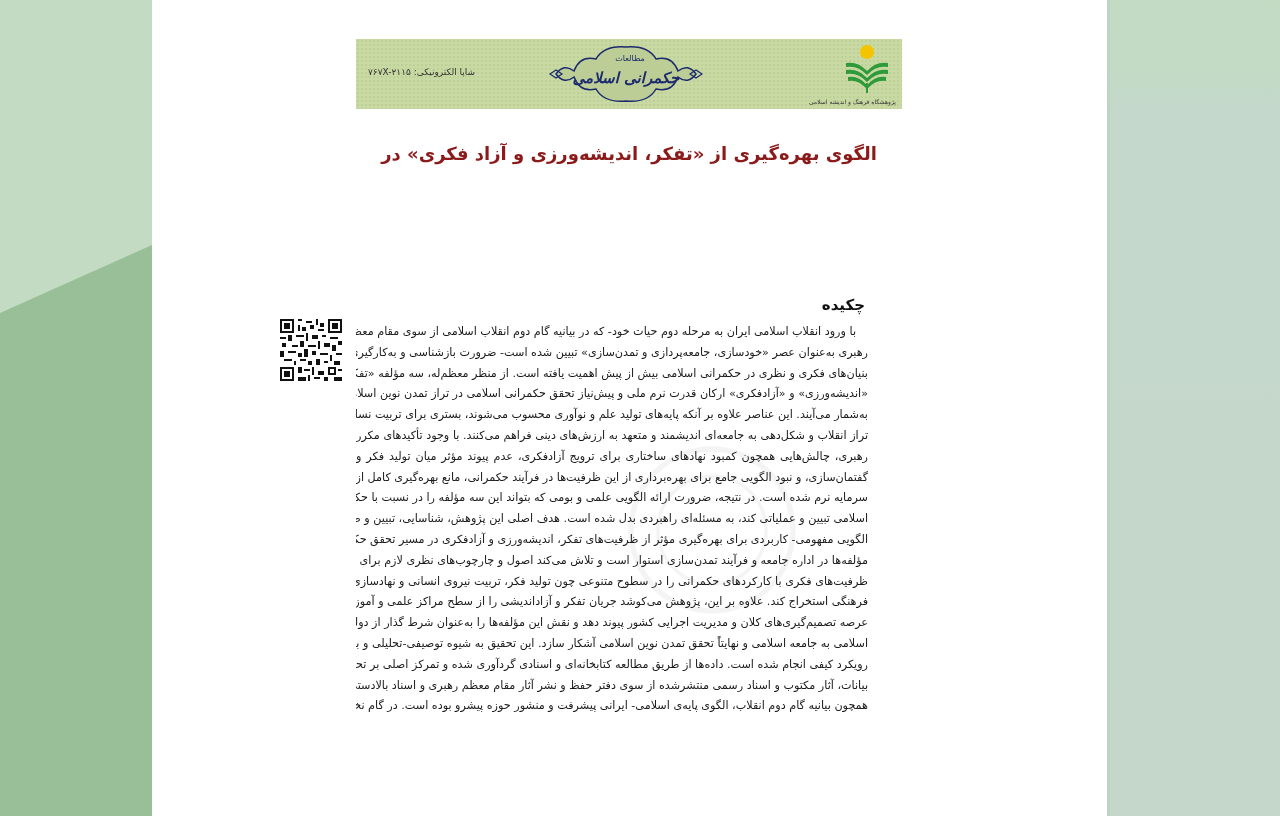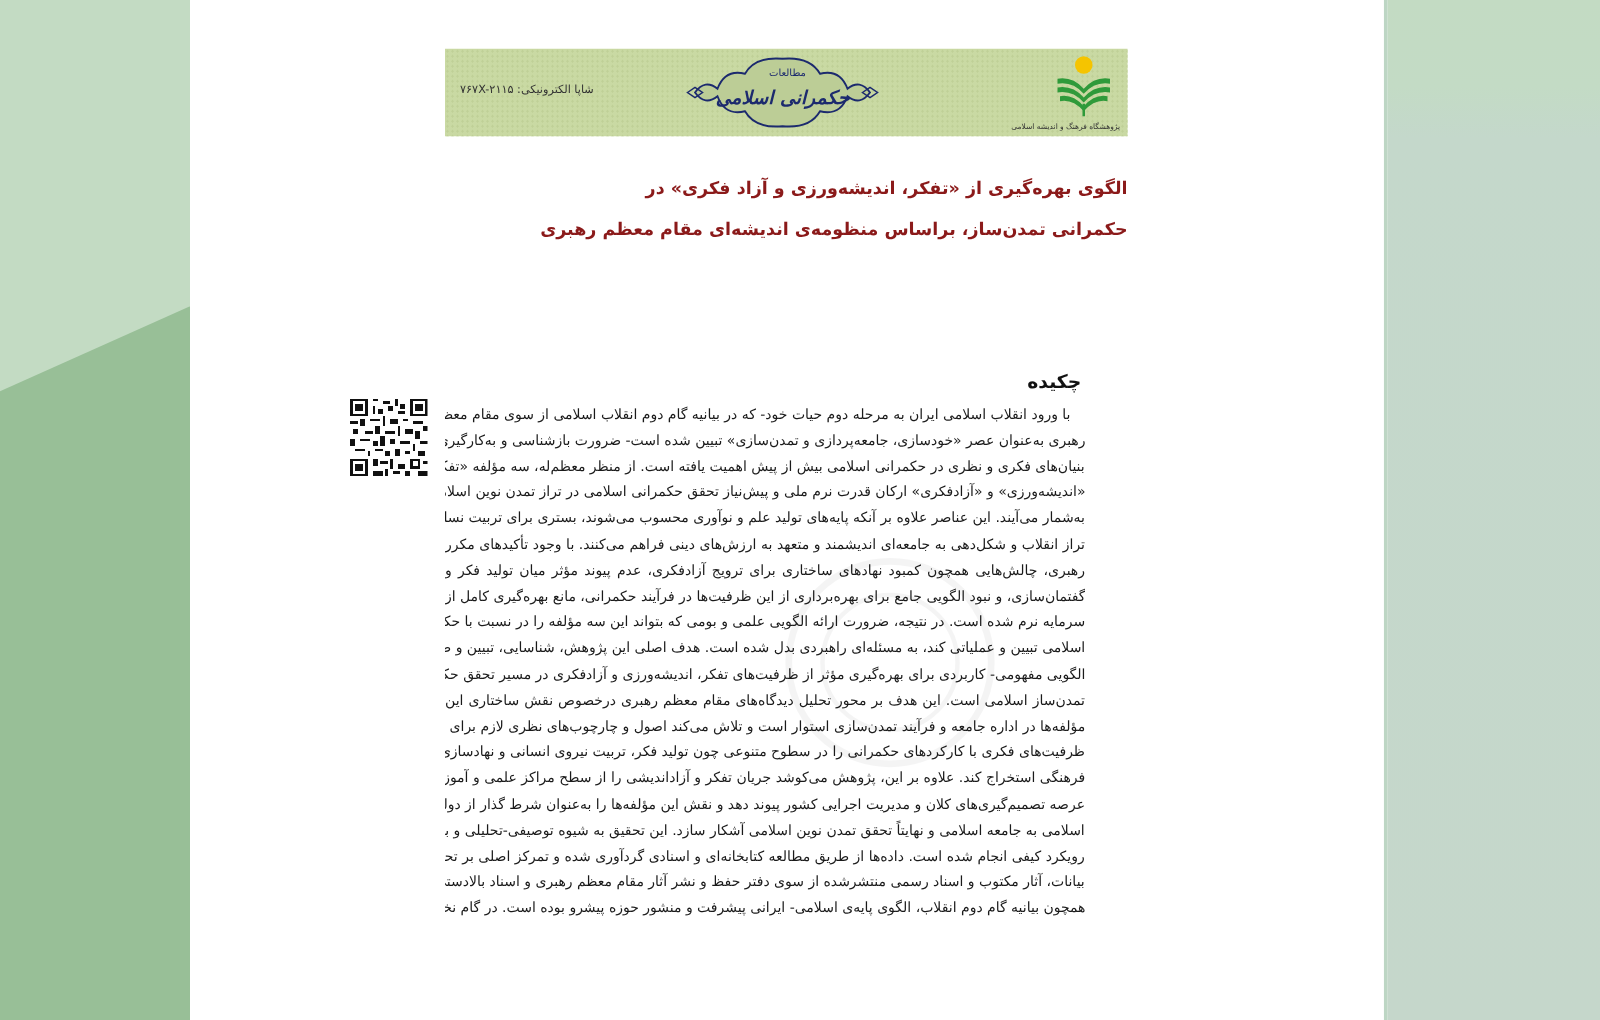--- a/index.html
+++ b/index.html
@@ -40,22 +40,22 @@
       position: absolute; left: 190px; top: 2px; width: 160px; height: 66px;
     }
     .logo {
       position: absolute; right: 6px; top: 4px; width: 58px; height: 64px;
     }
     .logo-caption {
       position: absolute; right: 6px; bottom: 4px; font-size: 6px; color: #333; direction: rtl; white-space: nowrap;
     }
     
     .title {
-      position: absolute; left: 204px; width: 546px; text-align: right; direction: rtl;
-      color: #8b1a1a; font-weight: bold; font-size: 14px; font-family: "DejaVu Sans", sans-serif;
+      position: absolute; left: 204px; width: 546px; text-align: center; direction: rtl;
+      color: #8b1a1a; font-weight: bold; font-size: 18px; font-family: "DejaVu Sans", sans-serif;
       white-space: nowrap;
     }
     .t1 { top: 143px; }
     .t2 { top: 176px; }
     .author {
       position: absolute; left: 204px; width: 546px; top: 229px; text-align: center; direction: rtl;
       color: #1a2a6b; font-weight: bold; font-size: 13px;
     }
     .affil {
       position: absolute; right: 258px; top: 262px; direction: rtl; font-size: 10.5px; color: #222;
@@ -103,21 +103,20 @@
       <circle cx="29" cy="9" r="7" fill="#f5c400"></circle>
       <path d="M8 20 Q20 18 29 28 Q38 18 50 20 L50 24 Q38 22 29 32 Q20 22 8 24 Z" fill="#2f9a3a"></path>
       <path d="M8 27 Q20 25 29 35 Q38 25 50 27 L50 31 Q38 29 29 39 Q20 29 8 31 Z" fill="#2f9a3a"></path>
       <path d="M10 34 Q20 32 29 42 Q38 32 48 34 L48 38 Q38 36 29 46 Q20 36 10 38 Z" fill="#2f9a3a"></path>
       <rect x="28" y="40" width="2" height="10" fill="#2f9a3a"></rect>
     </svg>
     <div class="logo-caption">پژوهشگاه فرهنگ و اندیشه اسلامی</div>
   </div>
 
   <div class="title t1">الگوی بهره‌گیری از «تفکر، اندیشه‌ورزی و آزاد فکری» در</div>
-  <div class="title t2">حکمرانی تمدن‌ساز، براساس منظومه‌ی اندیشه‌ای مقام معظم رهبری</div>
 
 
   <div class="abstract-heading">چکیده</div>
 
   <svg class="qr" viewBox="0 0 31 31" shape-rendering="crispEdges">
     <rect width="31" height="31" fill="#fff"></rect>
     <g fill="#111">
       <rect x="0" y="0" width="7" height="7"></rect>
         <rect x="1" y="1" width="5" height="5" fill="#fff"></rect>
         <rect x="2" y="2" width="3" height="3"></rect>
@@ -190,21 +189,20 @@
       <span class="line">رهبری به‌عنوان عصر «خودسازی، جامعه‌پردازی و تمدن‌سازی» تبیین شده است- ضرورت بازشناسی و به‌کارگیری</span>
       <span class="line">بنیان‌های فکری و نظری در حکمرانی اسلامی بیش از پیش اهمیت یافته است. از منظر معظم‌له، سه مؤلفه «تفکر»،</span>
       <span class="line">«اندیشه‌ورزی» و «آزادفکری» ارکان قدرت نرم ملی و پیش‌نیاز تحقق حکمرانی اسلامی در تراز تمدن نوین اسلامی</span>
       <span class="line">به‌شمار می‌آیند. این عناصر علاوه بر آنکه پایه‌های تولید علم و نوآوری محسوب می‌شوند، بستری برای تربیت نسلی در</span>
       <span class="line">تراز انقلاب و شکل‌دهی به جامعه‌ای اندیشمند و متعهد به ارزش‌های دینی فراهم می‌کنند. با وجود تأکیدهای مکرر</span>
       <span class="line">رهبری، چالش‌هایی همچون کمبود نهادهای ساختاری برای ترویج آزادفکری، عدم پیوند مؤثر میان تولید فکر و</span>
       <span class="line">گفتمان‌سازی، و نبود الگویی جامع برای بهره‌برداری از این ظرفیت‌ها در فرآیند حکمرانی، مانع بهره‌گیری کامل از این</span>
       <span class="line">سرمایه نرم شده است. در نتیجه، ضرورت ارائه الگویی علمی و بومی که بتواند این سه مؤلفه را در نسبت با حکمرانی</span>
       <span class="line">اسلامی تبیین و عملیاتی کند، به مسئله‌ای راهبردی بدل شده است. هدف اصلی این پژوهش، شناسایی، تبیین و طراحی</span>
       <span class="line">الگویی مفهومی- کاربردی برای بهره‌گیری مؤثر از ظرفیت‌های تفکر، اندیشه‌ورزی و آزادفکری در مسیر تحقق حکمرانی</span>
-      <span class="line">تمدن‌ساز اسلامی است. این هدف بر محور تحلیل دیدگاه‌های مقام معظم رهبری درخصوص نقش ساختاری این</span>
       <span class="line">مؤلفه‌ها در اداره جامعه و فرآیند تمدن‌سازی استوار است و تلاش می‌کند اصول و چارچوب‌های نظری لازم برای پیوند</span>
       <span class="line">ظرفیت‌های فکری با کارکردهای حکمرانی را در سطوح متنوعی چون تولید فکر، تربیت نیروی انسانی و نهادسازی</span>
       <span class="line">فرهنگی استخراج کند. علاوه بر این، پژوهش می‌کوشد جریان تفکر و آزاداندیشی را از سطح مراکز علمی و آموزشی به</span>
       <span class="line">عرصه تصمیم‌گیری‌های کلان و مدیریت اجرایی کشور پیوند دهد و نقش این مؤلفه‌ها را به‌عنوان شرط گذار از دولت</span>
       <span class="line">اسلامی به جامعه اسلامی و نهایتاً تحقق تمدن نوین اسلامی آشکار سازد. این تحقیق به شیوه توصیفی-تحلیلی و با</span>
       <span class="line">رویکرد کیفی انجام شده است. داده‌ها از طریق مطالعه کتابخانه‌ای و اسنادی گردآوری شده و تمرکز اصلی بر تحلیل</span>
       <span class="line">بیانات، آثار مکتوب و اسناد رسمی منتشرشده از سوی دفتر حفظ و نشر آثار مقام معظم رهبری و اسناد بالادستی</span>
       <span class="line">همچون بیانیه گام دوم انقلاب، الگوی پایه‌ی اسلامی- ایرانی پیشرفت و منشور حوزه پیشرو بوده است. در گام نخست،</span>
     </div>
 </div>

